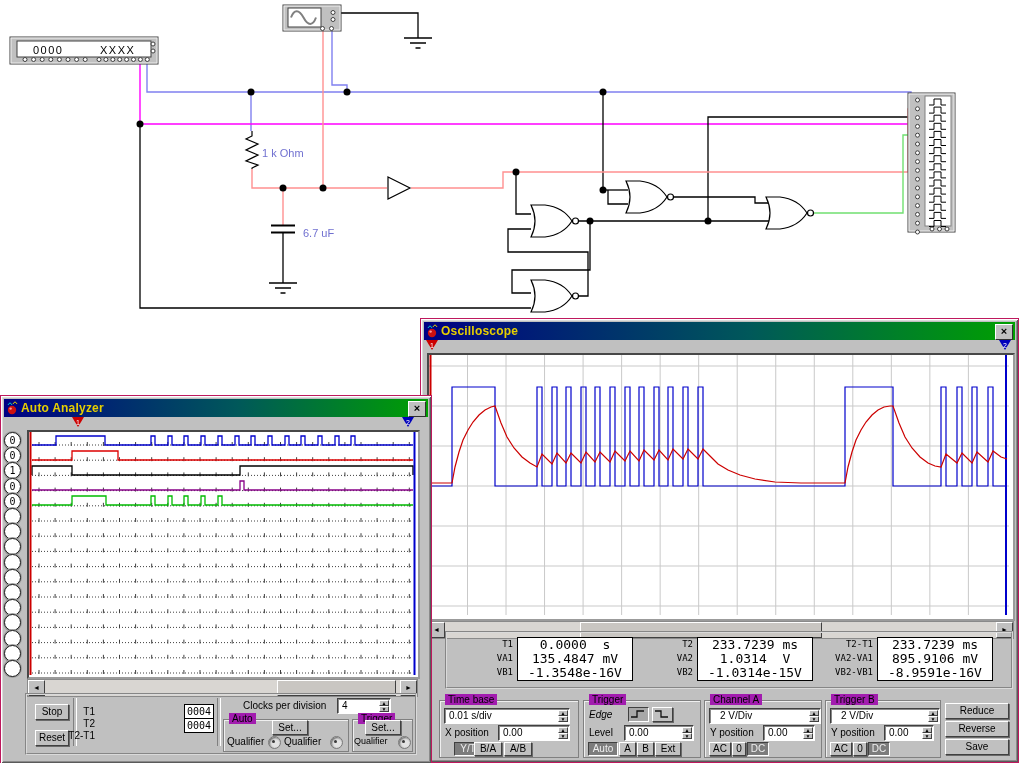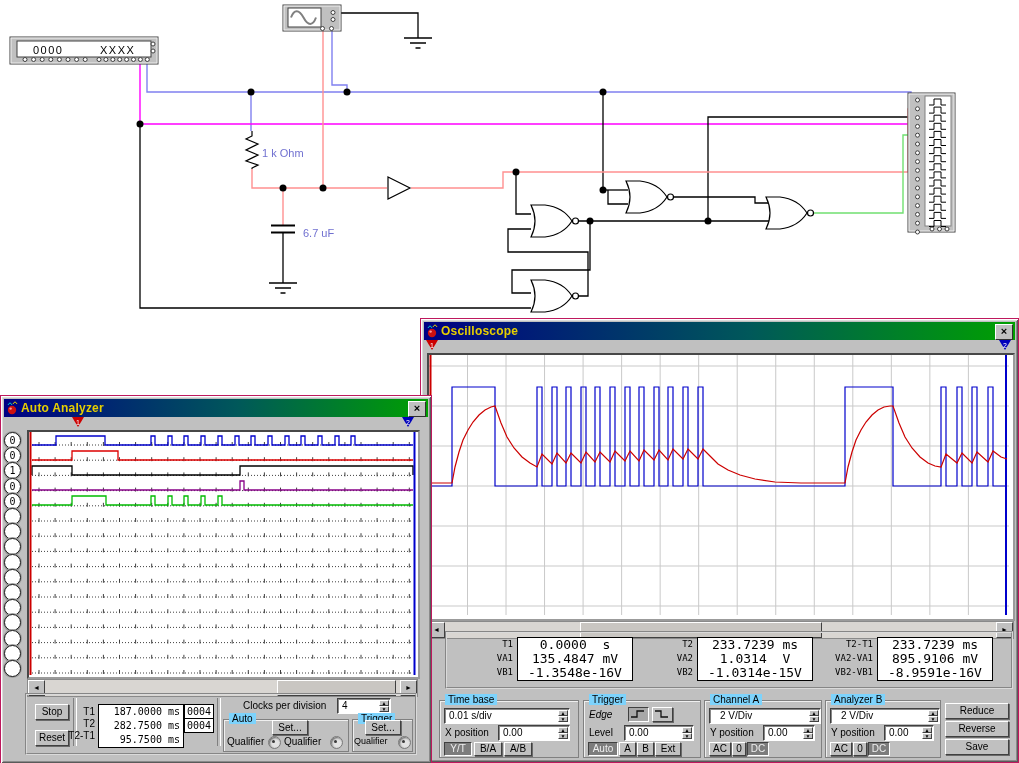--- a/index.html
+++ b/index.html
@@ -18,21 +18,21 @@
   .mkstrip{position:absolute;left:3px;right:3px;height:12px;background:#c0c0c0;}
   .mk{position:absolute;top:0;}
   .sunken{position:absolute;background:#fff;border:2px inset #9b9b9b;}
   .sb{position:absolute;height:16px;background:#d9d6d2;border:1px solid #8a8a8a;}
   .sbbtn{position:absolute;top:0;width:15px;height:14px;background:#c0c0c0;
          border:1px solid;border-color:#fff #404040 #404040 #fff;font-size:7px;line-height:13px;text-align:center;color:#000;}
   .sbthumb{position:absolute;top:0;height:14px;background:#c9c6c2;
            border:1px solid;border-color:#fff #404040 #404040 #fff;}
   .rframe{position:absolute;border:2px groove #dadada;}
   .grp{position:absolute;border:1px solid #808080;box-shadow:inset 1px 1px 0 #efefef;}
-  .legend{position:absolute;top:-7px;left:5px;background:#7dd3fc;padding:0 3px;font-size:10px;color:#000;}
+  .legend{position:absolute;top:-7px;left:5px;background:#a21caf;padding:0 3px;font-size:10px;color:#000;}
   .lbl{position:absolute;font-size:10px;color:#000;white-space:nowrap;text-align:center;}
   .b{position:absolute;background:#c0c0c0;border:1px solid;border-color:#fff #404040 #404040 #fff;
      box-shadow:1px 1px 0 #6a6a6a;font-size:10px;text-align:center;color:#000;cursor:default;}
   .pressed{background:#7c7c7c;color:#efefef;border-color:#404040 #fff #fff #404040;box-shadow:none;}
   .halfpressed{background:#a8a8a8;border-color:#404040 #fff #fff #404040;box-shadow:none;}
   .spin{position:absolute;background:#fff;border:1px solid;border-color:#404040 #fff #fff #404040;
         box-shadow:inset 1px 1px 0 #888;font-size:10px;color:#000;padding-left:4px;white-space:nowrap;overflow:hidden;}
   .arr{position:absolute;right:1px;top:1px;bottom:1px;width:10px;display:flex;flex-direction:column;}
   .arr b{flex:1;background:#c0c0c0;border:1px solid;border-color:#fff #404040 #404040 #fff;
          font-size:5px;line-height:4px;text-align:center;color:#000;font-weight:normal;}
@@ -324,21 +324,21 @@
           </span>
       </div>
       <span class="lbl" style="left:5px;top:26px;">X position</span>
       <div class="spin" style="left:58px;top:24px;width:66px;height:14px;line-height:14px;">
         <span>0.00</span>
         <span class="arr">
             <b>▲</b>
             <b>▼</b>
           </span>
       </div>
-      <div class="b pressed" style="left:4px;top:41px;width:26px;height:12px;line-height:12px;">Y/T</div>
+      <div class="b pressed" style="left:14px;top:41px;width:26px;height:12px;line-height:12px;">Y/T</div>
       <div class="b" style="left:34px;top:41px;width:26px;height:12px;line-height:12px;">B/A</div>
       <div class="b" style="left:64px;top:41px;width:26px;height:12px;line-height:12px;">A/B</div>
     </div>
 
     <div class="grp" style="left:162px;top:381px;width:116px;height:56px;">
       <span class="legend">Trigger</span>
       <span class="lbl" style="left:5px;top:8px;font-style:italic;">Edge</span>
       <div class="b halfpressed" style="left:44px;top:6px;width:19px;height:13px;">
         <svg width="17" height="11">
             <polyline points="2,9 8,9 8,3 15,3" fill="none" stroke="#111" stroke-width="1.3"></polyline>
@@ -379,21 +379,21 @@
             <b>▲</b>
             <b>▼</b>
           </span>
       </div>
       <div class="b" style="left:4px;top:41px;width:20px;height:12px;line-height:12px;">AC</div>
       <div class="b" style="left:27px;top:41px;width:12px;height:12px;line-height:12px;">0</div>
       <div class="b pressed" style="left:42px;top:41px;width:20px;height:12px;line-height:12px;">DC</div>
     </div>
 
     <div class="grp" style="left:404px;top:381px;width:114px;height:56px;">
-      <span class="legend">Analyzer B</span>
+      <span class="legend">Trigger B</span>
       <div class="spin" style="left:4px;top:7px;width:98px;height:14px;line-height:14px;padding-left:10px;">
         <span>2 V/Div</span>
         <span class="arr">
             <b>▲</b>
             <b>▼</b>
           </span>
       </div>
       <span class="lbl" style="left:5px;top:26px;">Y position</span>
       <div class="spin" style="left:58px;top:24px;width:44px;height:14px;line-height:14px;">
         <span>0.00</span>
@@ -500,25 +500,20 @@
       <div class="sbthumb" style="left:249px;width:117px;"></div>
     </div>
 
     <div class="rframe" style="left:24px;top:297px;width:388px;height:58px;">
       <div class="b" style="left:8px;top:9px;width:32px;height:14px;line-height:14px;">Stop</div>
       <div class="b" style="left:8px;top:35px;width:32px;height:14px;line-height:14px;">Reset</div>
       <div class="vdiv" style="left:46px;top:3px;height:48px;"></div>
       <span class="lbl" style="left:50px;top:11px;width:18px;text-align:right;">T1</span>
       <span class="lbl" style="left:50px;top:23px;width:18px;text-align:right;">T2</span>
       <span class="lbl" style="left:38px;top:35px;width:30px;text-align:right;">T2-T1</span>
-      <div class="vbox" style="left:71px;top:9px;width:84px;height:42px;font-size:10px;">
-        <div style="height:14px;line-height:14px;text-align:right;padding-right:3px;">187.0000 ms</div>
-        <div style="height:14px;line-height:14px;text-align:right;padding-right:3px;">282.7500 ms</div>
-        <div style="height:14px;line-height:14px;text-align:right;padding-right:3px;">95.7500 ms</div>
-      </div>
       <div class="vbox" style="left:157px;top:9px;width:28px;height:13px;font-size:10px;line-height:13px;text-align:center;">0004</div>
       <div class="vbox" style="left:157px;top:23px;width:28px;height:13px;font-size:10px;line-height:13px;text-align:center;">0004</div>
       <div class="vdiv" style="left:190px;top:3px;height:48px;"></div>
 
       <span class="lbl" style="left:216px;top:5px;">Clocks per division</span>
       <div class="spin" style="left:310px;top:3px;width:48px;height:14px;line-height:14px;">
         <span>4</span>
         <span class="arr">
             <b>▲</b>
             <b>▼</b>

